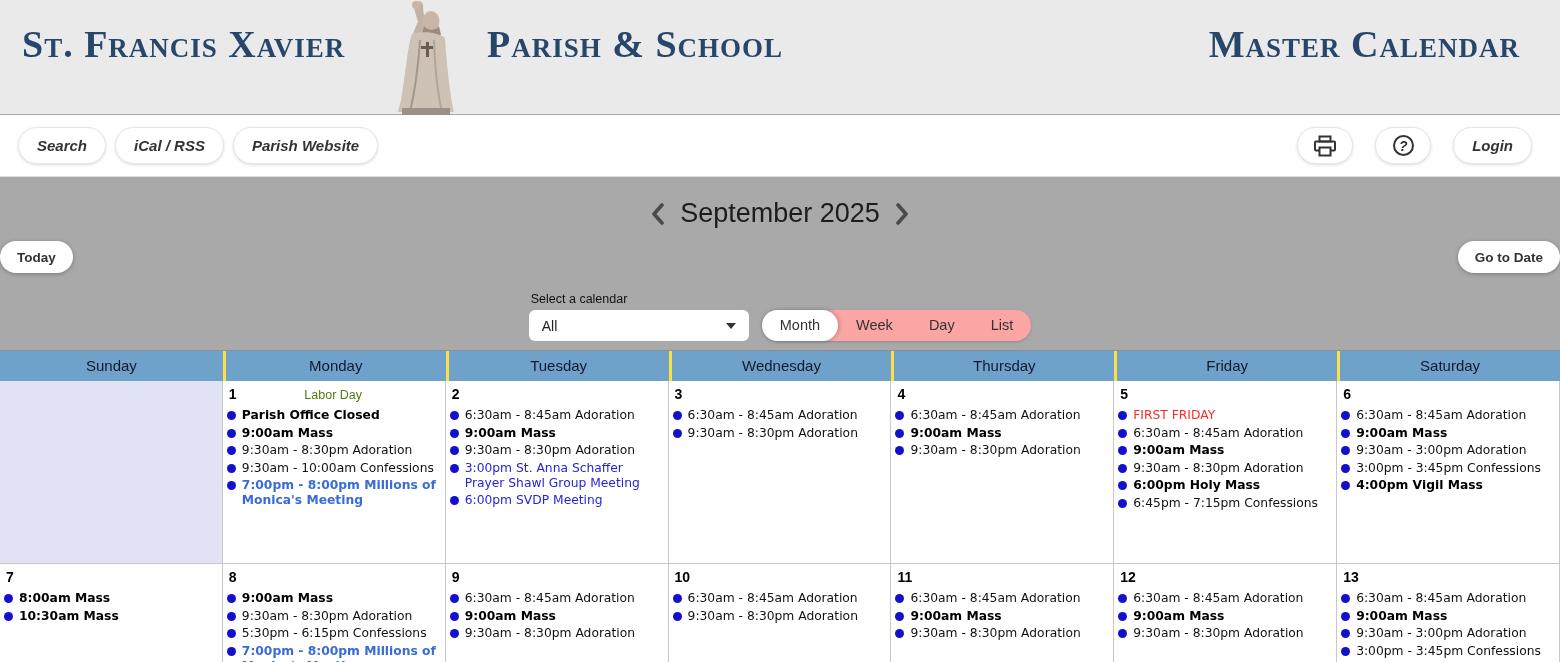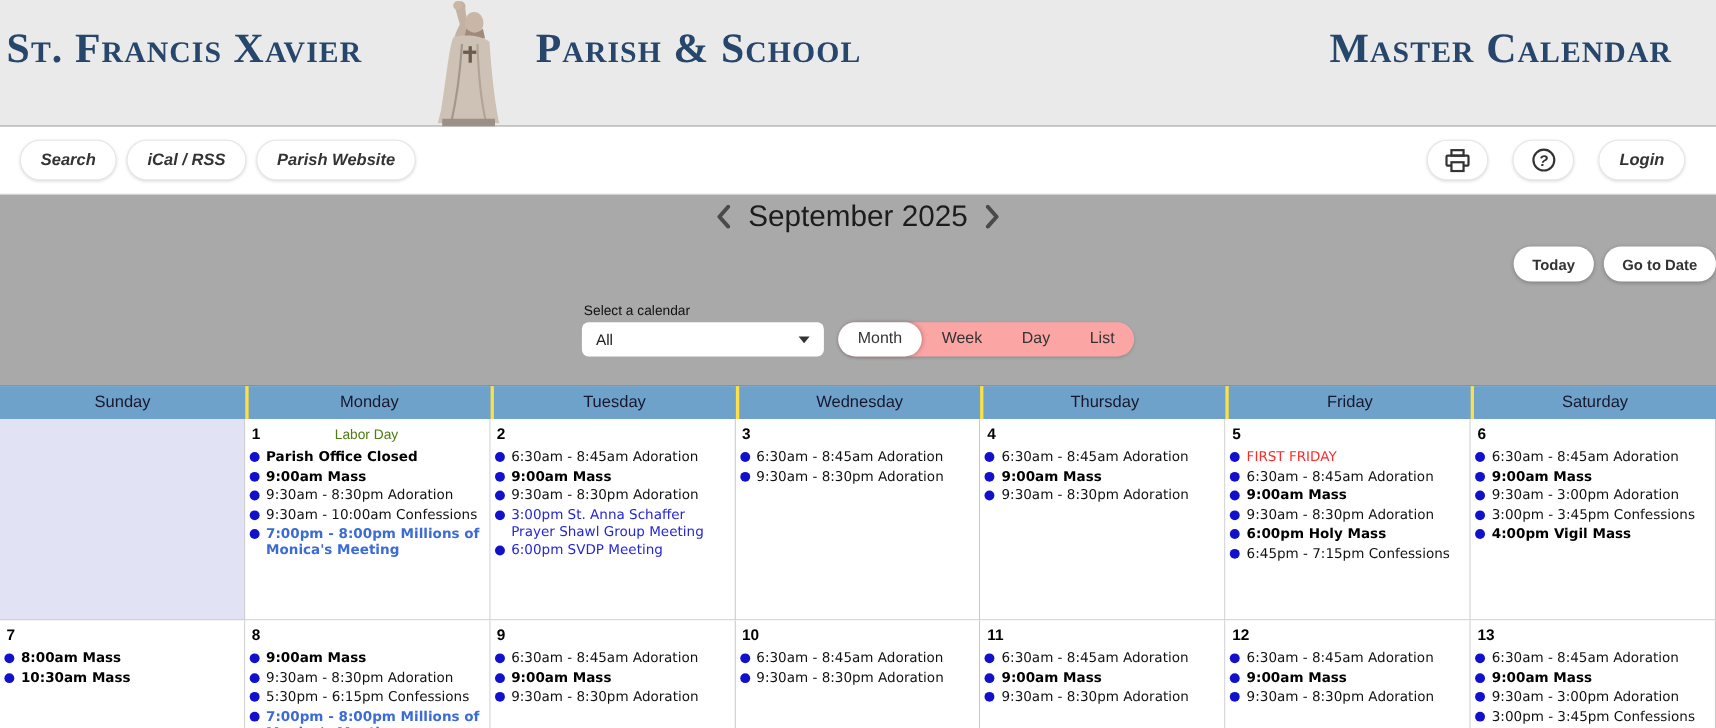--- a/index.html
+++ b/index.html
@@ -4,45 +4,45 @@
 <style>
   * { box-sizing: border-box; margin: 0; padding: 0; }
   html,body { width:1560px; height:662px; overflow:hidden; background:#fff;
               font-family:"Liberation Sans", sans-serif; }
 
   
   .banner { position:relative; height:115px; background:#eaeaea; border-bottom:1px solid #a8a8a8; }
   .banner-title { position:absolute; font-family:"Liberation Serif", serif;
                   font-variant:small-caps; font-weight:700; color:#27466b;
                   font-size:38px; letter-spacing:1px; top:22px; white-space:nowrap; }
-  .t-left  { left:6px; }
+  .t-left  { left:22px; }
   .t-mid   { left:487px; }
   .t-right { right:40px; }
   .statue  { position:absolute; left:368px; top:0; width:104px; height:115px; }
 
   
   .toolbar { height:62px; background:#fff; display:flex; align-items:center;
              padding:0 28px 0 18px; border-bottom:1px solid #dcdcdc; }
   .pill { display:inline-flex; align-items:center; justify-content:center;
           background:#fff; border:1px solid #e6e6e6; border-radius:19px;
           height:37px; padding:0 18px; font-size:15px; font-weight:700; color:#333;
           box-shadow:0 1px 3px rgba(0,0,0,.14); cursor:pointer; white-space:nowrap;font-style:italic; }
   .toolbar .left-group  { display:flex; gap:9px; }
   .toolbar .right-group { display:flex; gap:22px; margin-left:auto; }
   .icon-pill { width:56px; padding:0; }
   .help-glyph { width:21px; height:21px; border:2px solid #333; border-radius:50%;
                 display:flex; align-items:center; justify-content:center;
                 font-size:14px; font-weight:700; color:#333; }
 
   
   .controls { height:173px; background:#a9a9a9; text-align:center; }
-  .month-nav { padding-top:4px; display:flex; justify-content:center; align-items:center; gap:16px; }
+  .month-nav { padding-top:21px; display:flex; justify-content:center; align-items:center; gap:16px; }
   .month-title { font-size:27px; color:#1c1c1c; }
   .chev { cursor:pointer; display:inline-flex; }
-  .btn-row { margin-top:12px; display:flex; justify-content:flex-end; gap:9px; }
+  .btn-row { margin-top:12px; display:flex; justify-content:space-between; gap:9px; }
   .gray-pill { background:#fff; border:none; border-radius:17px; height:32px; padding:0 17px;
                font-size:13.5px; font-weight:700; color:#333;
                box-shadow:0 1px 4px rgba(0,0,0,.28); cursor:pointer; }
   .select-wrap { display:inline-block; text-align:left; margin-top:19px; }
   .select-label { font-size:12.5px; color:#111; margin-left:2px; margin-bottom:4px; }
   .select-row { display:flex; align-items:center; }
   .dropdown { width:220px; height:31px; background:#fff; border-radius:6px;
               display:flex; align-items:center; justify-content:space-between;
               padding:0 13px; font-size:14px; color:#222; cursor:pointer; }
   .caret { width:0; height:0; border-left:5px solid transparent; border-right:5px solid transparent;

